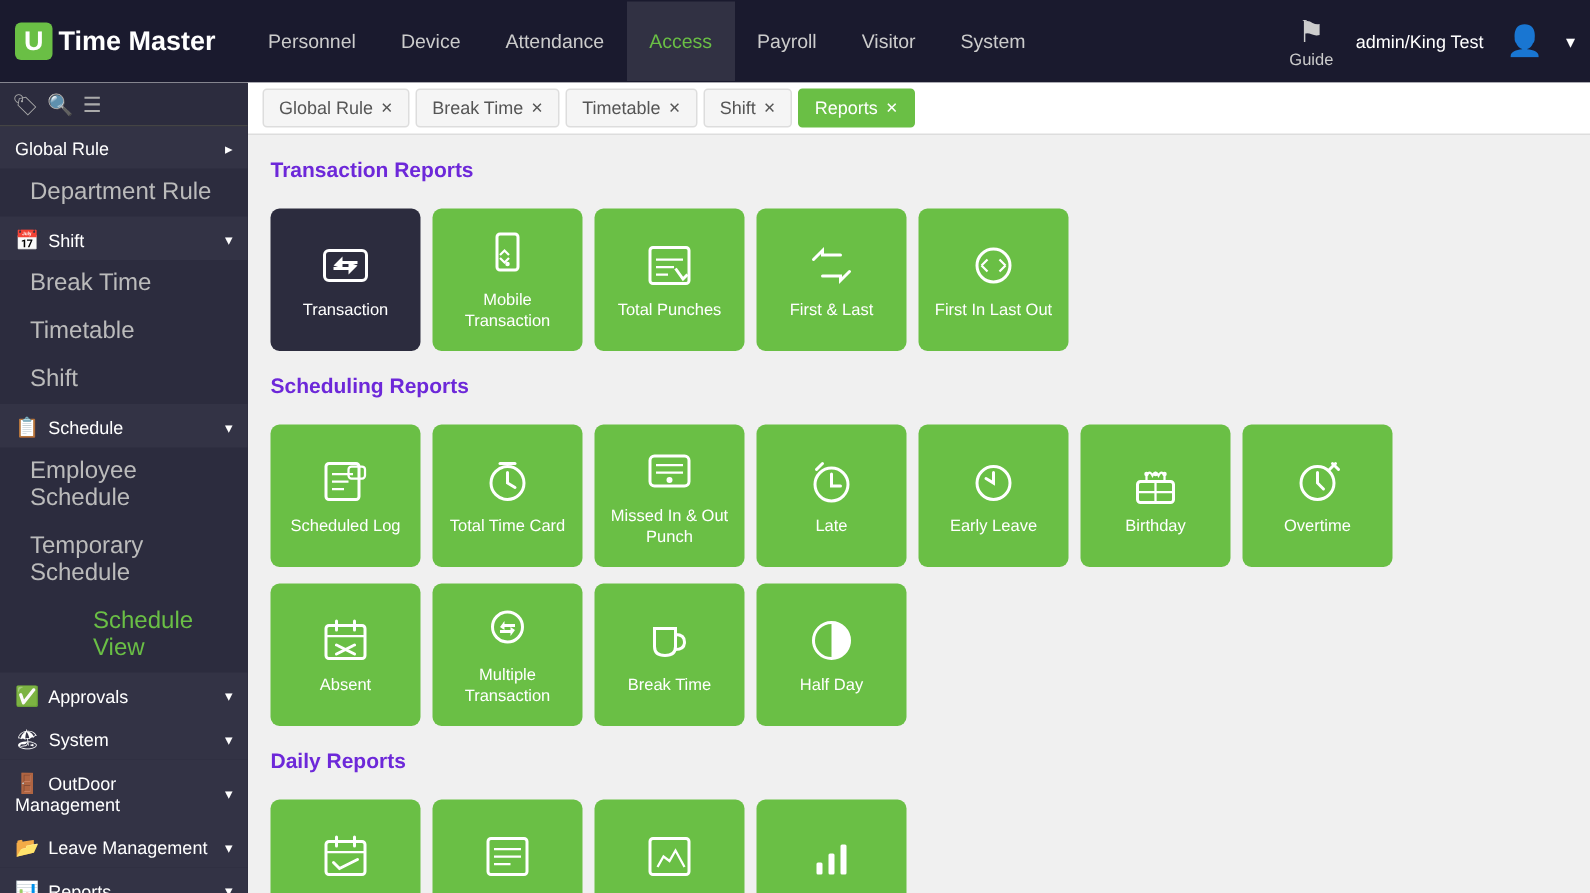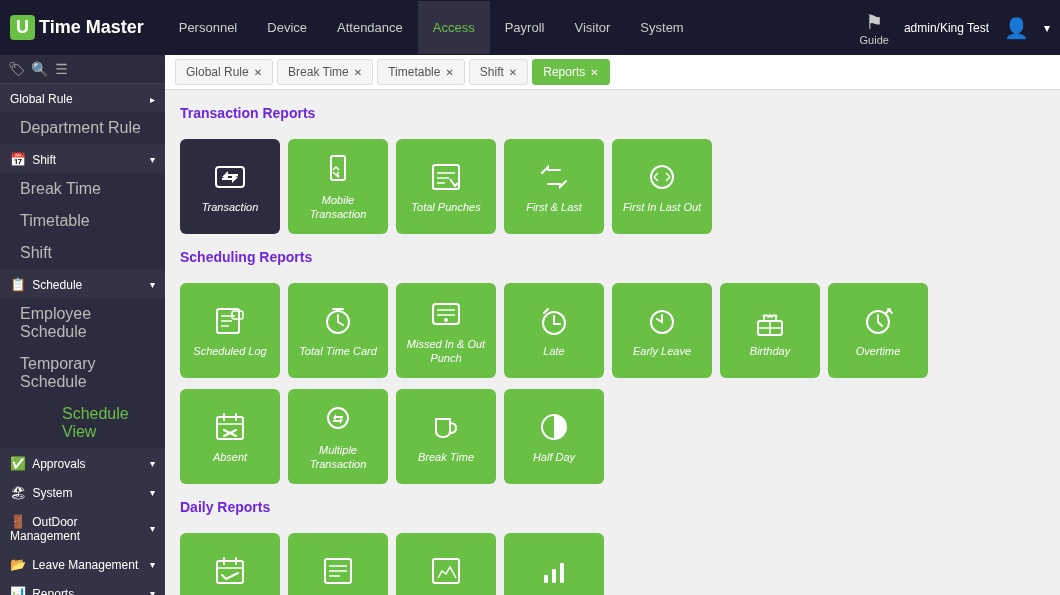--- a/index.html
+++ b/index.html
@@ -178,21 +178,20 @@
       margin-bottom: 12px;
       padding-bottom: 6px;
     }
 
     
     .cards-grid {
       display: flex;
       flex-wrap: wrap;
       gap: 8px;
       margin-bottom: 15px;
-      font-style: italic;
     }
 
     .report-card {
       width: 100px;
       height: 95px;
       border-radius: 6px;
       display: flex;
       flex-direction: column;
       align-items: center;
       justify-content: center;

